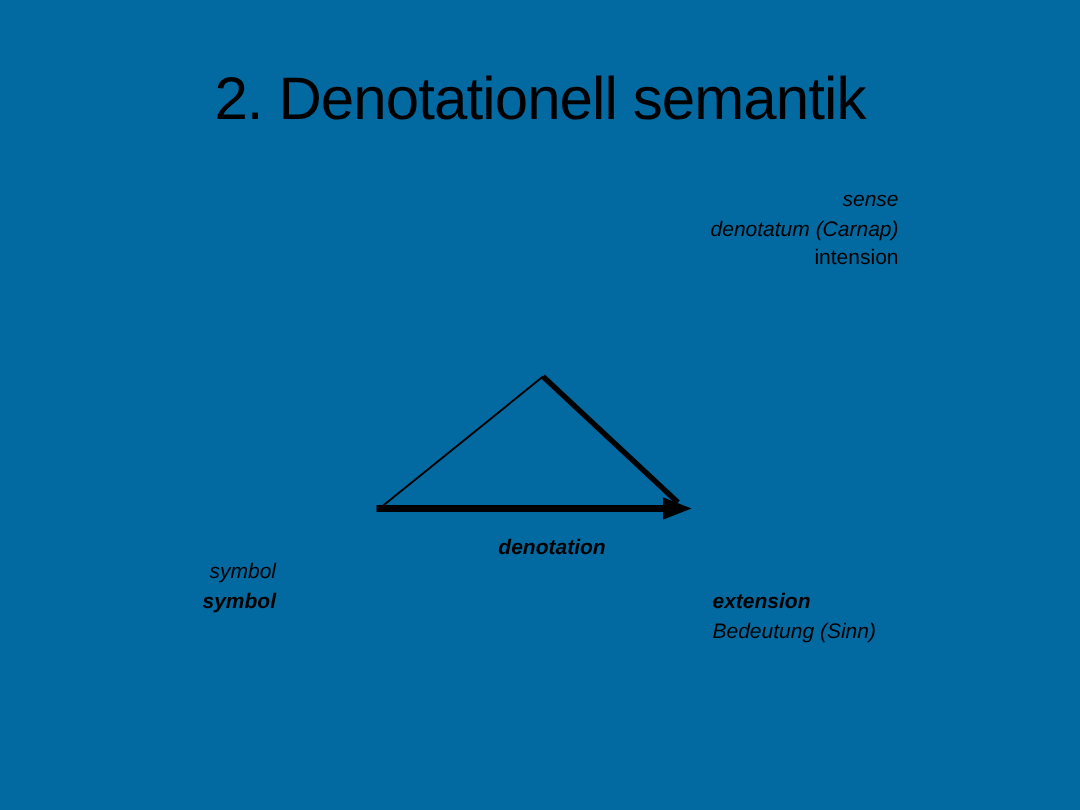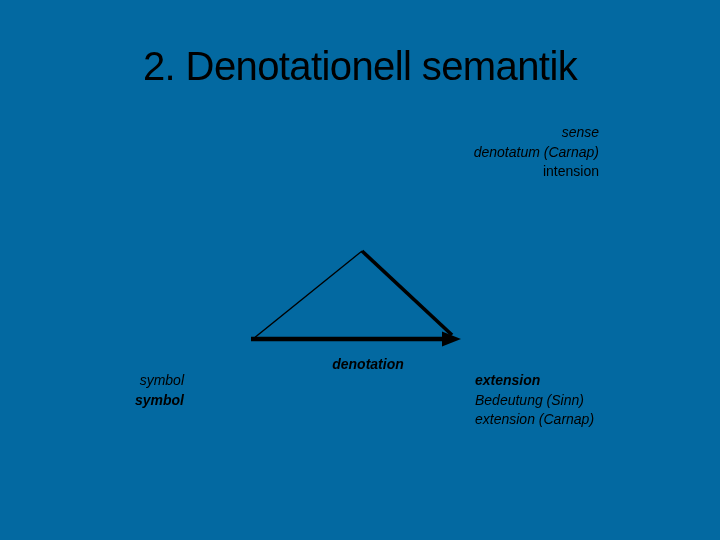--- a/index.html
+++ b/index.html
@@ -44,21 +44,21 @@
   .bold-upright { font-weight: normal; font-style: normal; padding-left: 35px; }
   .bold-italic  { font-weight: bold; font-style: italic; }
   .denotation {
     top: 355px;
     left: 8px;
     width: 720px;
     text-align: center;
     font-weight: bold;
   }
   .left-block  { top: 371px; left: 115px; text-align: right; margin-left: 20px; }
-  .right-block { top: 371px; left: 475px; text-align: left; }
+  .right-block { top: 391px; left: 475px; text-align: left; }
   .triangle-svg {
     position: absolute;
     left: 240px;
     top: 240px;
   }
   .stroke { stroke: #000000; fill: none; }
   .fill   { fill: #000000; stroke: none; }
 </style>
 </head>
 <body>
@@ -83,16 +83,15 @@
   <div class="textblock denotation">denotation</div>
 
   <div class="textblock left-block">
     <div>symbol</div>
     <div class="bold-italic">symbol</div>
   </div>
 
   <div class="textblock right-block">
     <div class="bold-italic">extension</div>
     <div>Bedeutung (Sinn)</div>
-    <div>extension (Carnap)</div>
   </div>
 
 </div>
 
 </body></html>

